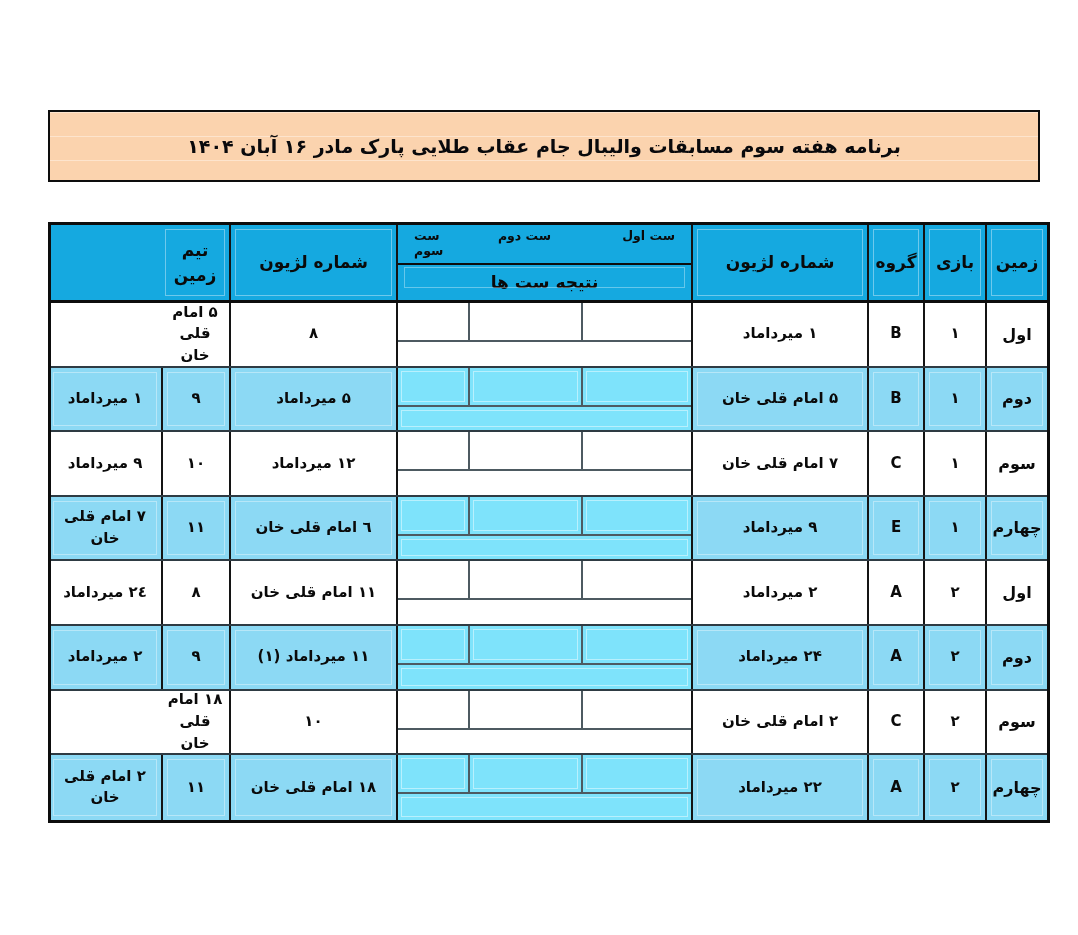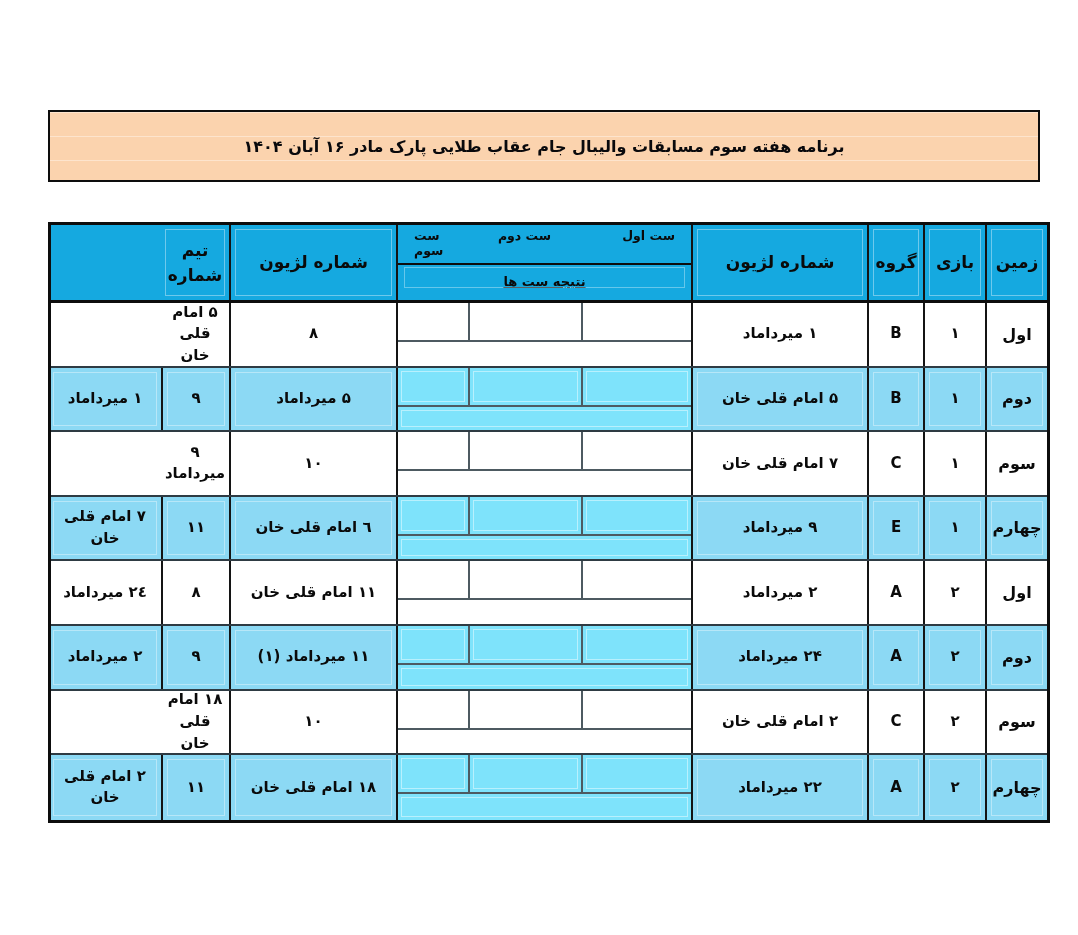--- a/index.html
+++ b/index.html
@@ -17,21 +17,21 @@
   .banner {
     position:absolute; left:48px; top:110px;
     width:992px; height:72px;
     background:#fbd3ae;
     background-image:linear-gradient(rgba(255,255,255,.38) 1px, transparent 1px);
     background-size:100% 24px;
     border:2px solid #0d0d0d;
     display:flex; align-items:center; justify-content:center;
   }
   .banner-text {
-    font-size:16px; font-weight:bold; color:#09090c;
+    font-size:19px; font-weight:bold; color:#09090c;
     letter-spacing:.2px;
   }
 
   
   .sched {
     position:absolute; left:48px; top:222px;
     width:1002px;
     border:3px solid #0d0d0d;
     background:#fff;
   }
@@ -101,23 +101,22 @@
     border-bottom:2px solid #0d0d0d;
     font-size:12.5px; font-weight:bold;
     padding-top:3px;
   }
   .sets-labels > div { line-height:1.2; }
   .sets-labels > div:nth-child(1) { text-align:right; padding-right:16px; }
   .sets-labels > div:nth-child(2) { text-align:center; }
   .sets-labels > div:nth-child(3) { text-align:left; padding-left:16px; }
   .sets-result-hdr {
     flex:1; display:flex; align-items:center; justify-content:center;
-    font-size:13px; font-weight:bold;
-    position:relative;
-    text-decoration:underline;
+    font-size:17px; font-weight:bold;
+    position:relative;
   }
   .sets-result-hdr::before {
     content:""; position:absolute; left:6px; right:6px; top:2px; bottom:12px;
     border:1px solid rgba(255,255,255,.35); pointer-events:none;
   }
 
   .game-col { font-size:16px; }
   .time-col { font-size:15px; }
 </style>
 </head>
@@ -136,21 +135,21 @@
     <div class="cell">شماره لژیون</div>
     <div class="cell sets-hdr">
       <div class="sets-labels">
         <div>ست اول</div>
         <div>ست دوم</div>
         <div>ست سوم</div>
       </div>
       <div class="sets-result-hdr">نتیجه ست ها</div>
     </div>
     <div class="cell">شماره لژیون</div>
-    <div class="cell">تیم شماره</div>
+    <div class="cell">تیم زمین</div>
   </div>
 
   <div id="rows-host">
       <div class="trow">
     <div class="cell simple game-col">اول</div>
     <div class="cell simple">۱</div>
     <div class="cell simple">B</div>
     <div class="cell simple">۱ میرداماد</div>
     <div class="cell sets-wrap">
       <div class="set-boxes">
@@ -186,20 +185,21 @@
     <div class="cell simple">C</div>
     <div class="cell simple">۷ امام قلی خان</div>
     <div class="cell sets-wrap">
       <div class="set-boxes">
         <div class="set-box"></div>
         <div class="set-box"></div>
         <div class="set-box"></div>
       </div>
       <div class="result-box"></div>
     </div>
+    <div class="cell simple">۱۲ میرداماد</div>
     <div class="cell simple time-col">۱۰</div>
     <div class="cell simple">۹ میرداماد</div>
   </div>
       <div class="trow alt">
     <div class="cell simple game-col">چهارم</div>
     <div class="cell simple">۱</div>
     <div class="cell simple">E</div>
     <div class="cell simple">۹ میرداماد</div>
     <div class="cell sets-wrap">
       <div class="set-boxes">

